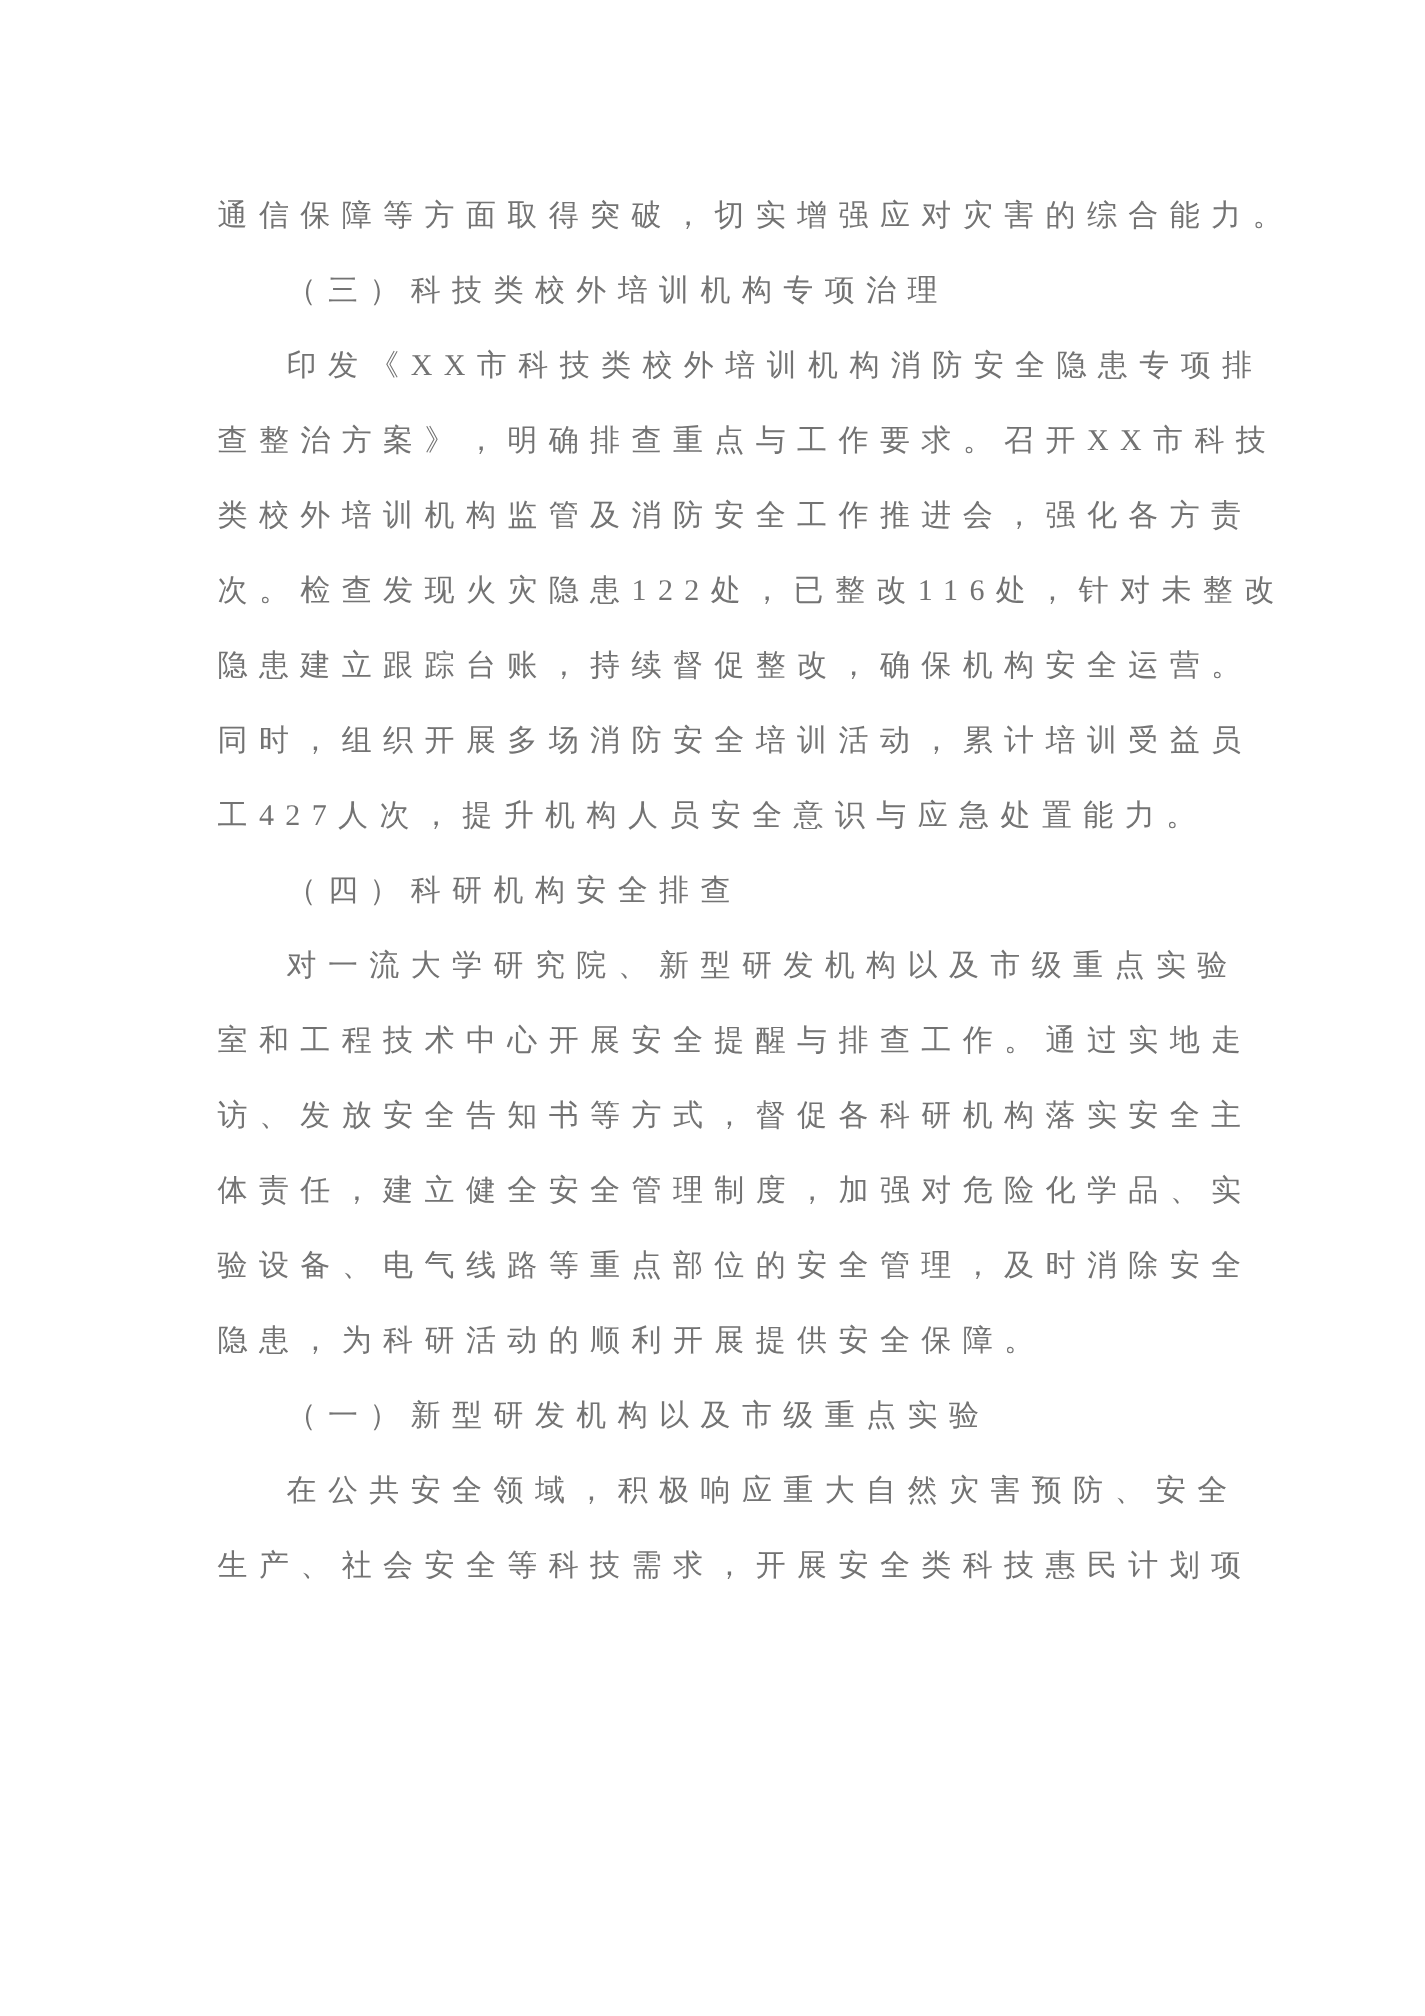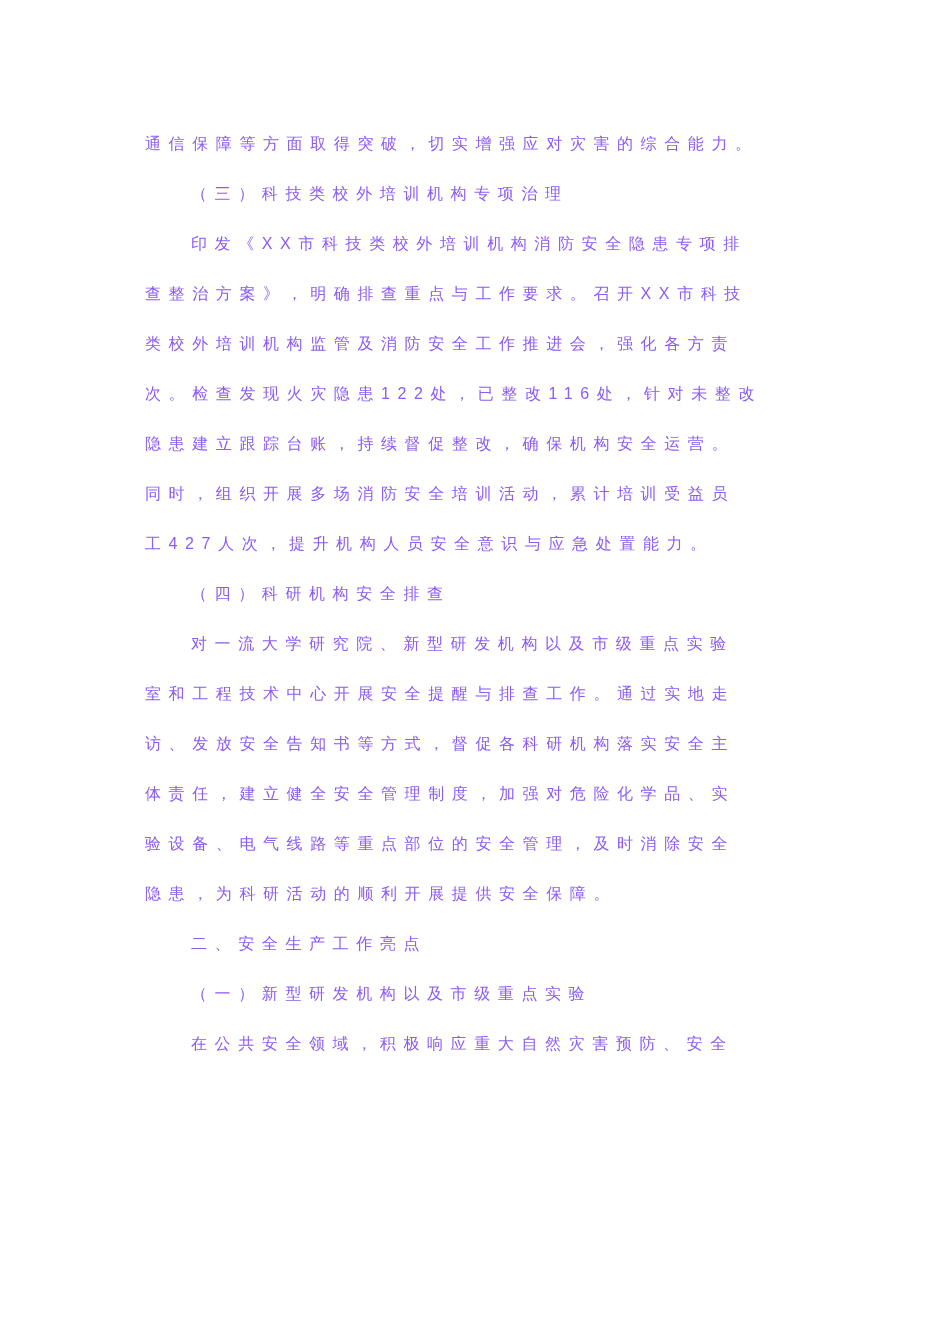--- a/index.html
+++ b/index.html
@@ -1,20 +1,20 @@
 <!DOCTYPE html>
 <html><head>
 <meta charset="utf-8">
 <style>
   html, body { margin: 0; padding: 0; background: #ffffff; }
   body { width: 950px; height: 1344px; position: relative; overflow: hidden; }
   .page {
     position: absolute; left: 145px; top: 119px; width: 665px;
-    font-family: Liberation Sans, sans-serif;
-    font-size: 16px; color: #8b5cf6;
+    font-family: Liberation Serif, serif;
+    font-size: 20px; color: #737373;
   }
   .line {
     height: 50px; line-height: 50px; white-space: nowrap;
     letter-spacing: 7.6px;
   }
   .indent { padding-left: 46px; }
 </style>
 </head>
 <body>
 
@@ -28,16 +28,16 @@
   <div class="line">隐患建立跟踪台账，持续督促整改，确保机构安全运营。</div>
   <div class="line">同时，组织开展多场消防安全培训活动，累计培训受益员</div>
   <div class="line">工427人次，提升机构人员安全意识与应急处置能力。</div>
   <div class="line indent">（四）科研机构安全排查</div>
   <div class="line indent">对一流大学研究院、新型研发机构以及市级重点实验</div>
   <div class="line">室和工程技术中心开展安全提醒与排查工作。通过实地走</div>
   <div class="line">访、发放安全告知书等方式，督促各科研机构落实安全主</div>
   <div class="line">体责任，建立健全安全管理制度，加强对危险化学品、实</div>
   <div class="line">验设备、电气线路等重点部位的安全管理，及时消除安全</div>
   <div class="line">隐患，为科研活动的顺利开展提供安全保障。</div>
-  <div class="line indent">二、安全生产工作亮点</div>
   <div class="line indent">（一）新型研发机构以及市级重点实验</div>
   <div class="line indent">在公共安全领域，积极响应重大自然灾害预防、安全</div>
+  <div class="line">生产、社会安全等科技需求，开展安全类科技惠民计划项</div>
 </div>
 
 </body></html>

